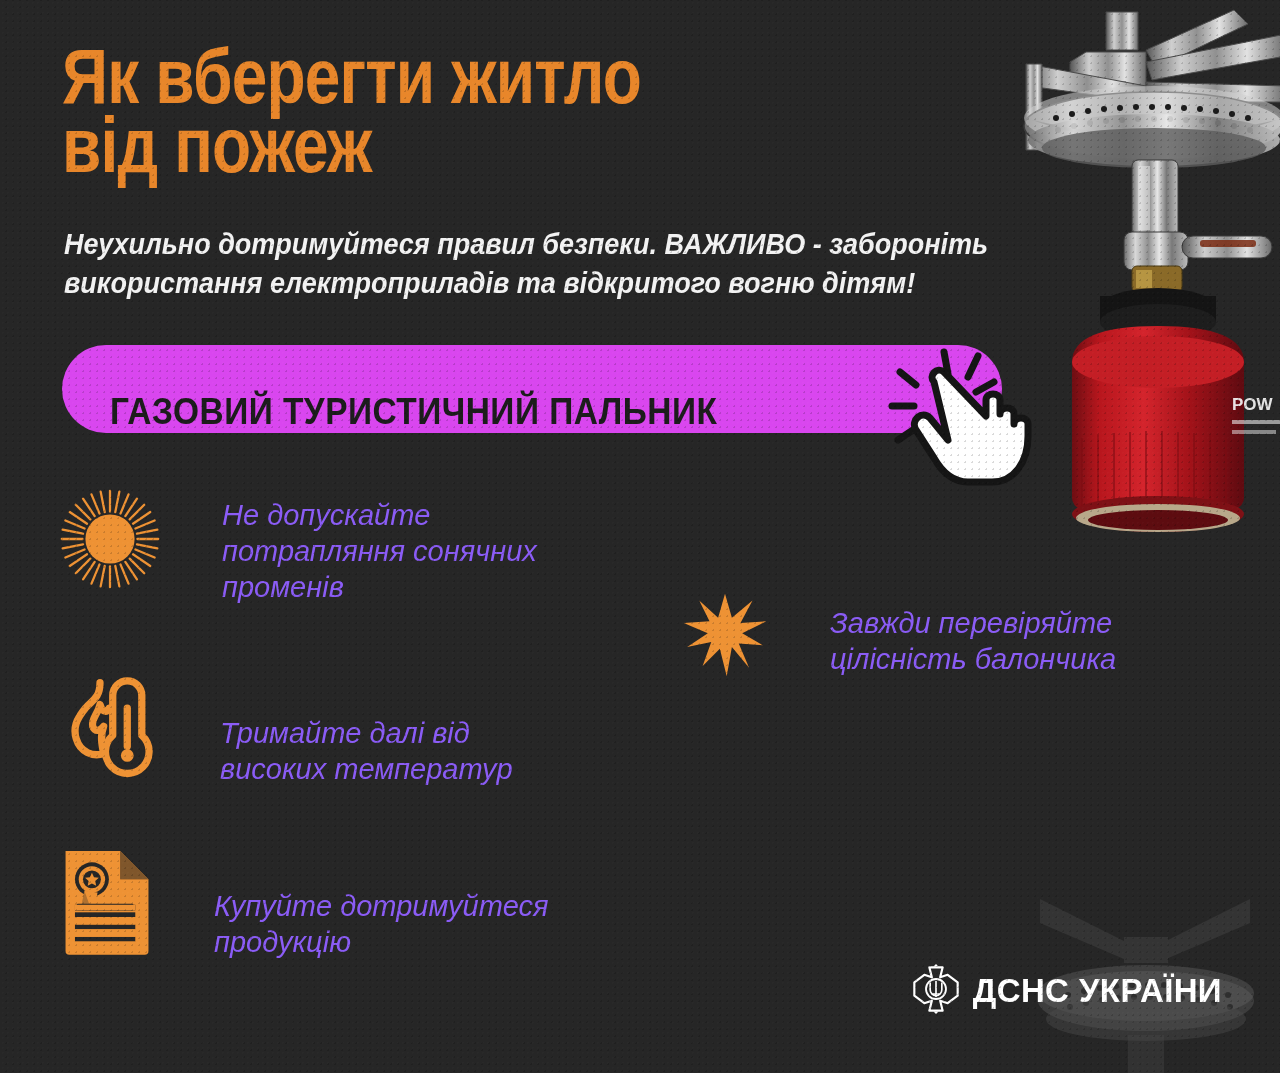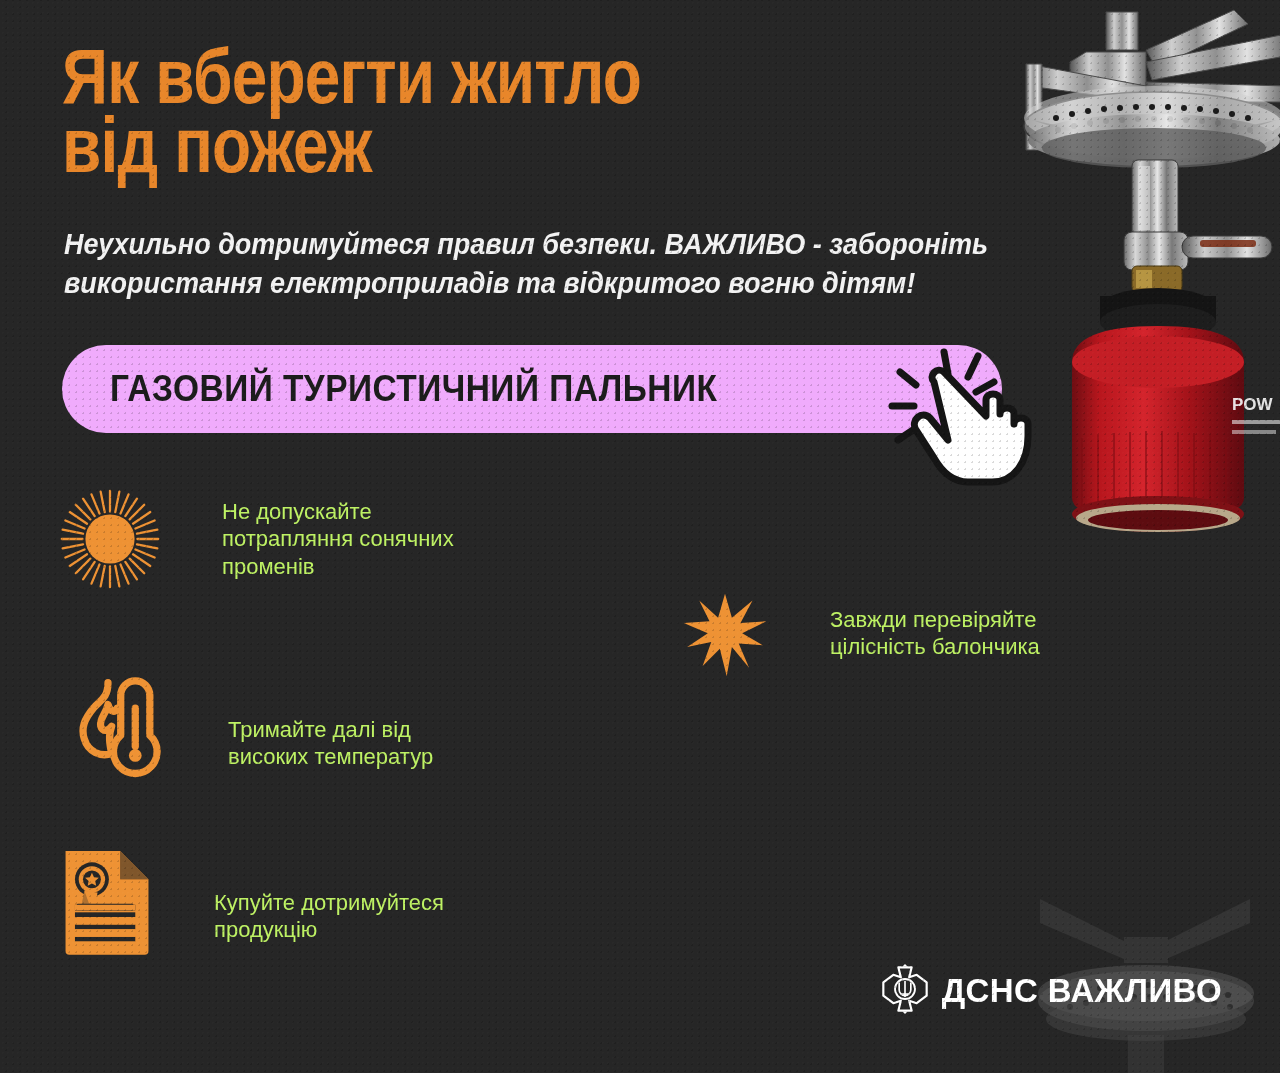--- a/index.html
+++ b/index.html
@@ -63,24 +63,24 @@
     transform: scaleX(.90);
     transform-origin: left top;
     white-space: pre-line;
   }
 
   
   #banner {
     position: absolute;
     left: 62px; top: 345px;
     width: 940px; height: 88px;
-    background: #f0abfc;
+    background: #d946ef;
     border-radius: 48px;
     display: flex;
-    align-items: center;
+    align-items: flex-end;
   }
   #banner-label {
     color: #1c1c1c;
     font-size: 36px;
     font-weight: 700;
     letter-spacing: .5px;
     margin-left: 48px;
     transform: scaleX(.93);
     transform-origin: left center;
     white-space: nowrap;
@@ -96,30 +96,31 @@
   .tip {
     position: absolute;
     display: flex;
     align-items: flex-start;
   }
   .tip-icon {
     flex: 0 0 auto;
     display: block;
   }
   .tip-text {
-    color: #bef264;
-    font-size: 22px;
+    color: #8b5cf6;
+    font-size: 29px;
     line-height: 1.24;
     font-weight: 400;
     white-space: pre-line;
+    font-style: italic;
   }
 
   #tip-sun      { left: 58px;  top: 487px;  }
   #tip-sun .tip-text      { margin-left: 60px; margin-top: 11px; }
-  #tip-heat     { left: 68px;  top: 668px;  }
+  #tip-heat     { left: 60px;  top: 668px;  }
   #tip-heat .tip-text     { margin-left: 60px; margin-top: 48px; }
   #tip-cert     { left: 58px;  top: 845px;  }
   #tip-cert .tip-text     { margin-left: 58px; margin-top: 44px; }
 
   #tip-burst    { left: 682px; top: 592px;  }
   #tip-burst .tip-text    { margin-left: 62px; margin-top: 14px; }
   #tip-outdoor  { left: 686px; top: 768px;  }
   #tip-outdoor .tip-text  { margin-left: 50px; margin-top: 6px; }
 
   
@@ -484,17 +485,17 @@
         <g stroke="#ffffff" stroke-width="2" stroke-linecap="round" fill="none">
           <line x1="30" y1="21" x2="30" y2="39"></line>
           <path d="M23 23 L23 31 a7 7 0 0 0 14 0 L37 23"></path>
           <line x1="26.5" y1="36" x2="33.5" y2="36"></line>
         </g>
 
         <path d="M27 3 L30 0 L33 3 Z" fill="#ffffff"></path>
         <path d="M27 57 L30 60 L33 57 Z" fill="#ffffff"></path>
       </svg>
     </span>
-    <span id="logo-text">ДСНС ВАЖЛИВО</span>
+    <span id="logo-text">ДСНС УКРАЇНИ</span>
   </div>
 
   <div id="noise"></div>
 </div>
 
 </body></html>

